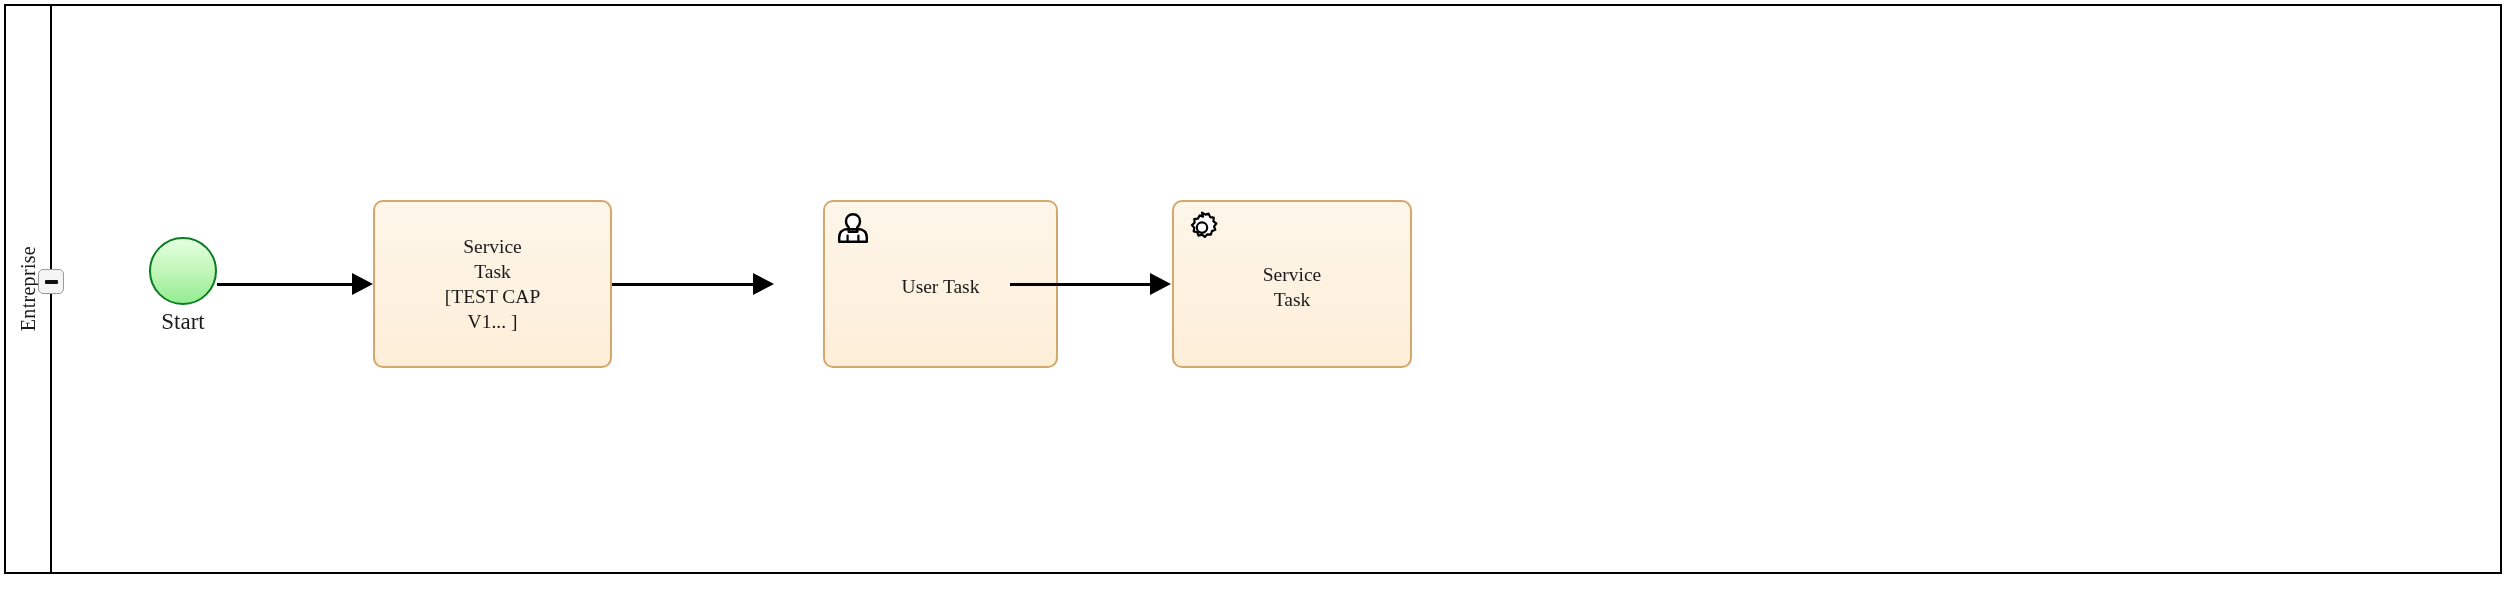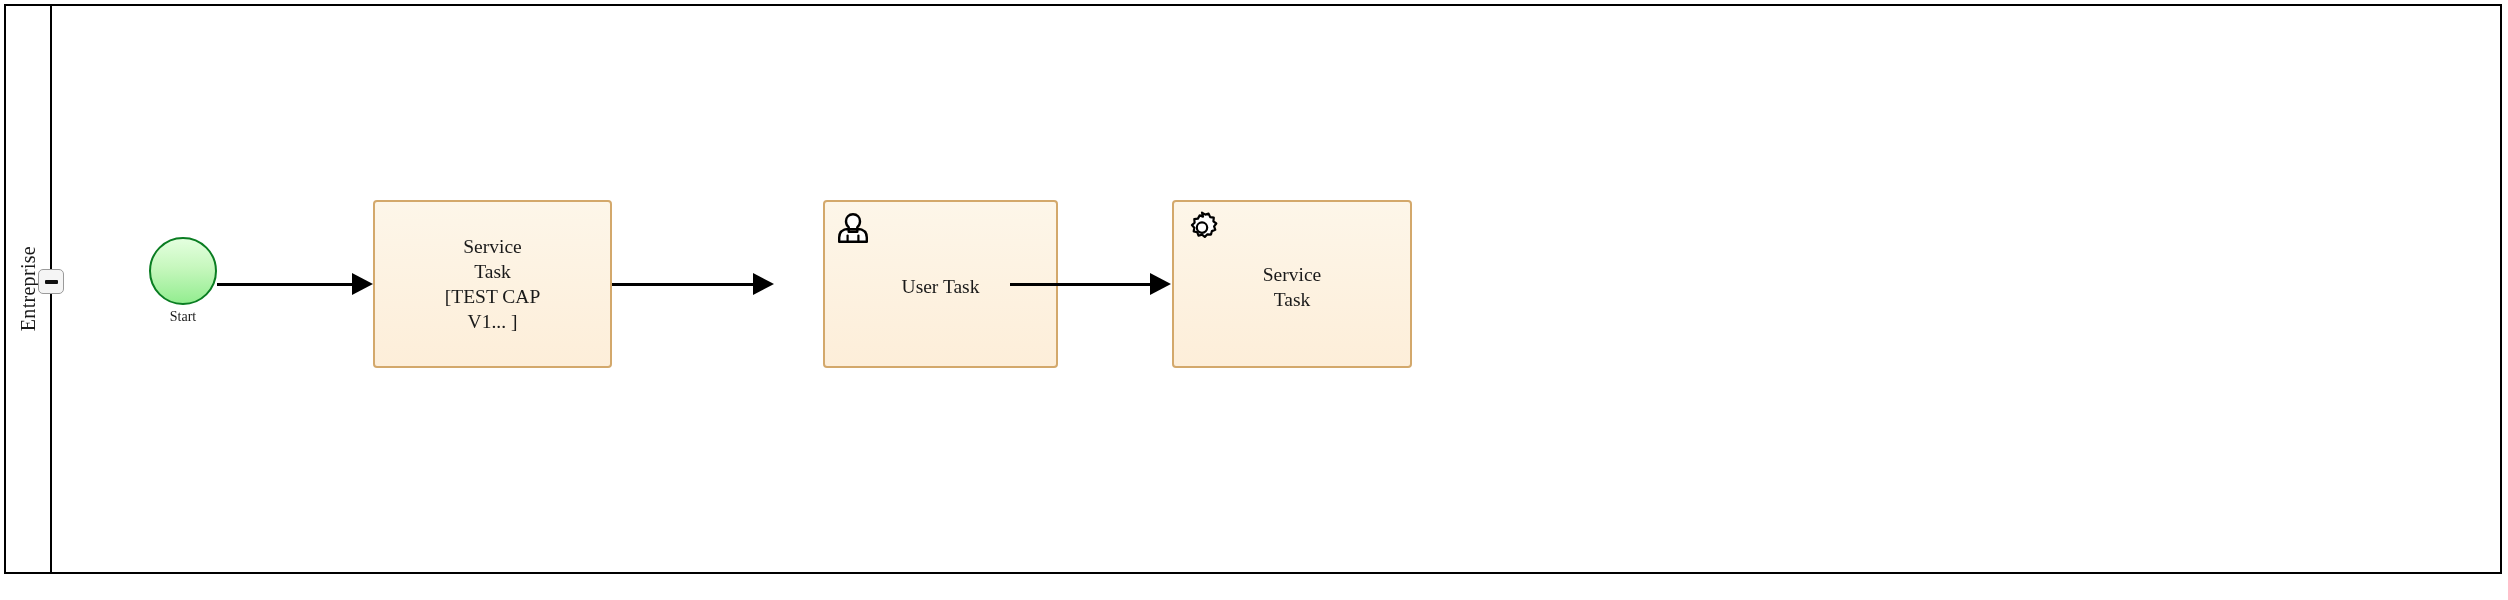--- a/index.html
+++ b/index.html
@@ -101,34 +101,34 @@
     box-sizing: border-box;
     border-radius: 50%;
     border: 2px solid #0a7d22;
     background: linear-gradient(180deg, #e4ffdf 0%, #c6f7bd 45%, #93ed90 100%);
   }
   .start-event-label {
     position: absolute;
     left: 50%;
     top: 72px;
     transform: translateX(-50%);
-    font-size: 14px;
+    font-size: 23px;
     color: #1a1a1a;
     white-space: nowrap;
     font-family: "Liberation Serif", "DejaVu Serif", serif;
   }
 
   
   .task {
     position: absolute;
     top: 200px;
     height: 168px;
     box-sizing: border-box;
     border: 2px solid #d3a86b;
-    border-radius: 4px;
+    border-radius: 10px;
     background: linear-gradient(180deg, #fdf6e9 0%, #fdeed9 100%);
   }
   .task-label {
     position: absolute;
     left: 0;
     right: 0;
     top: 50%;
     transform: translateY(-50%);
     text-align: center;
     font-size: 19.5px;

